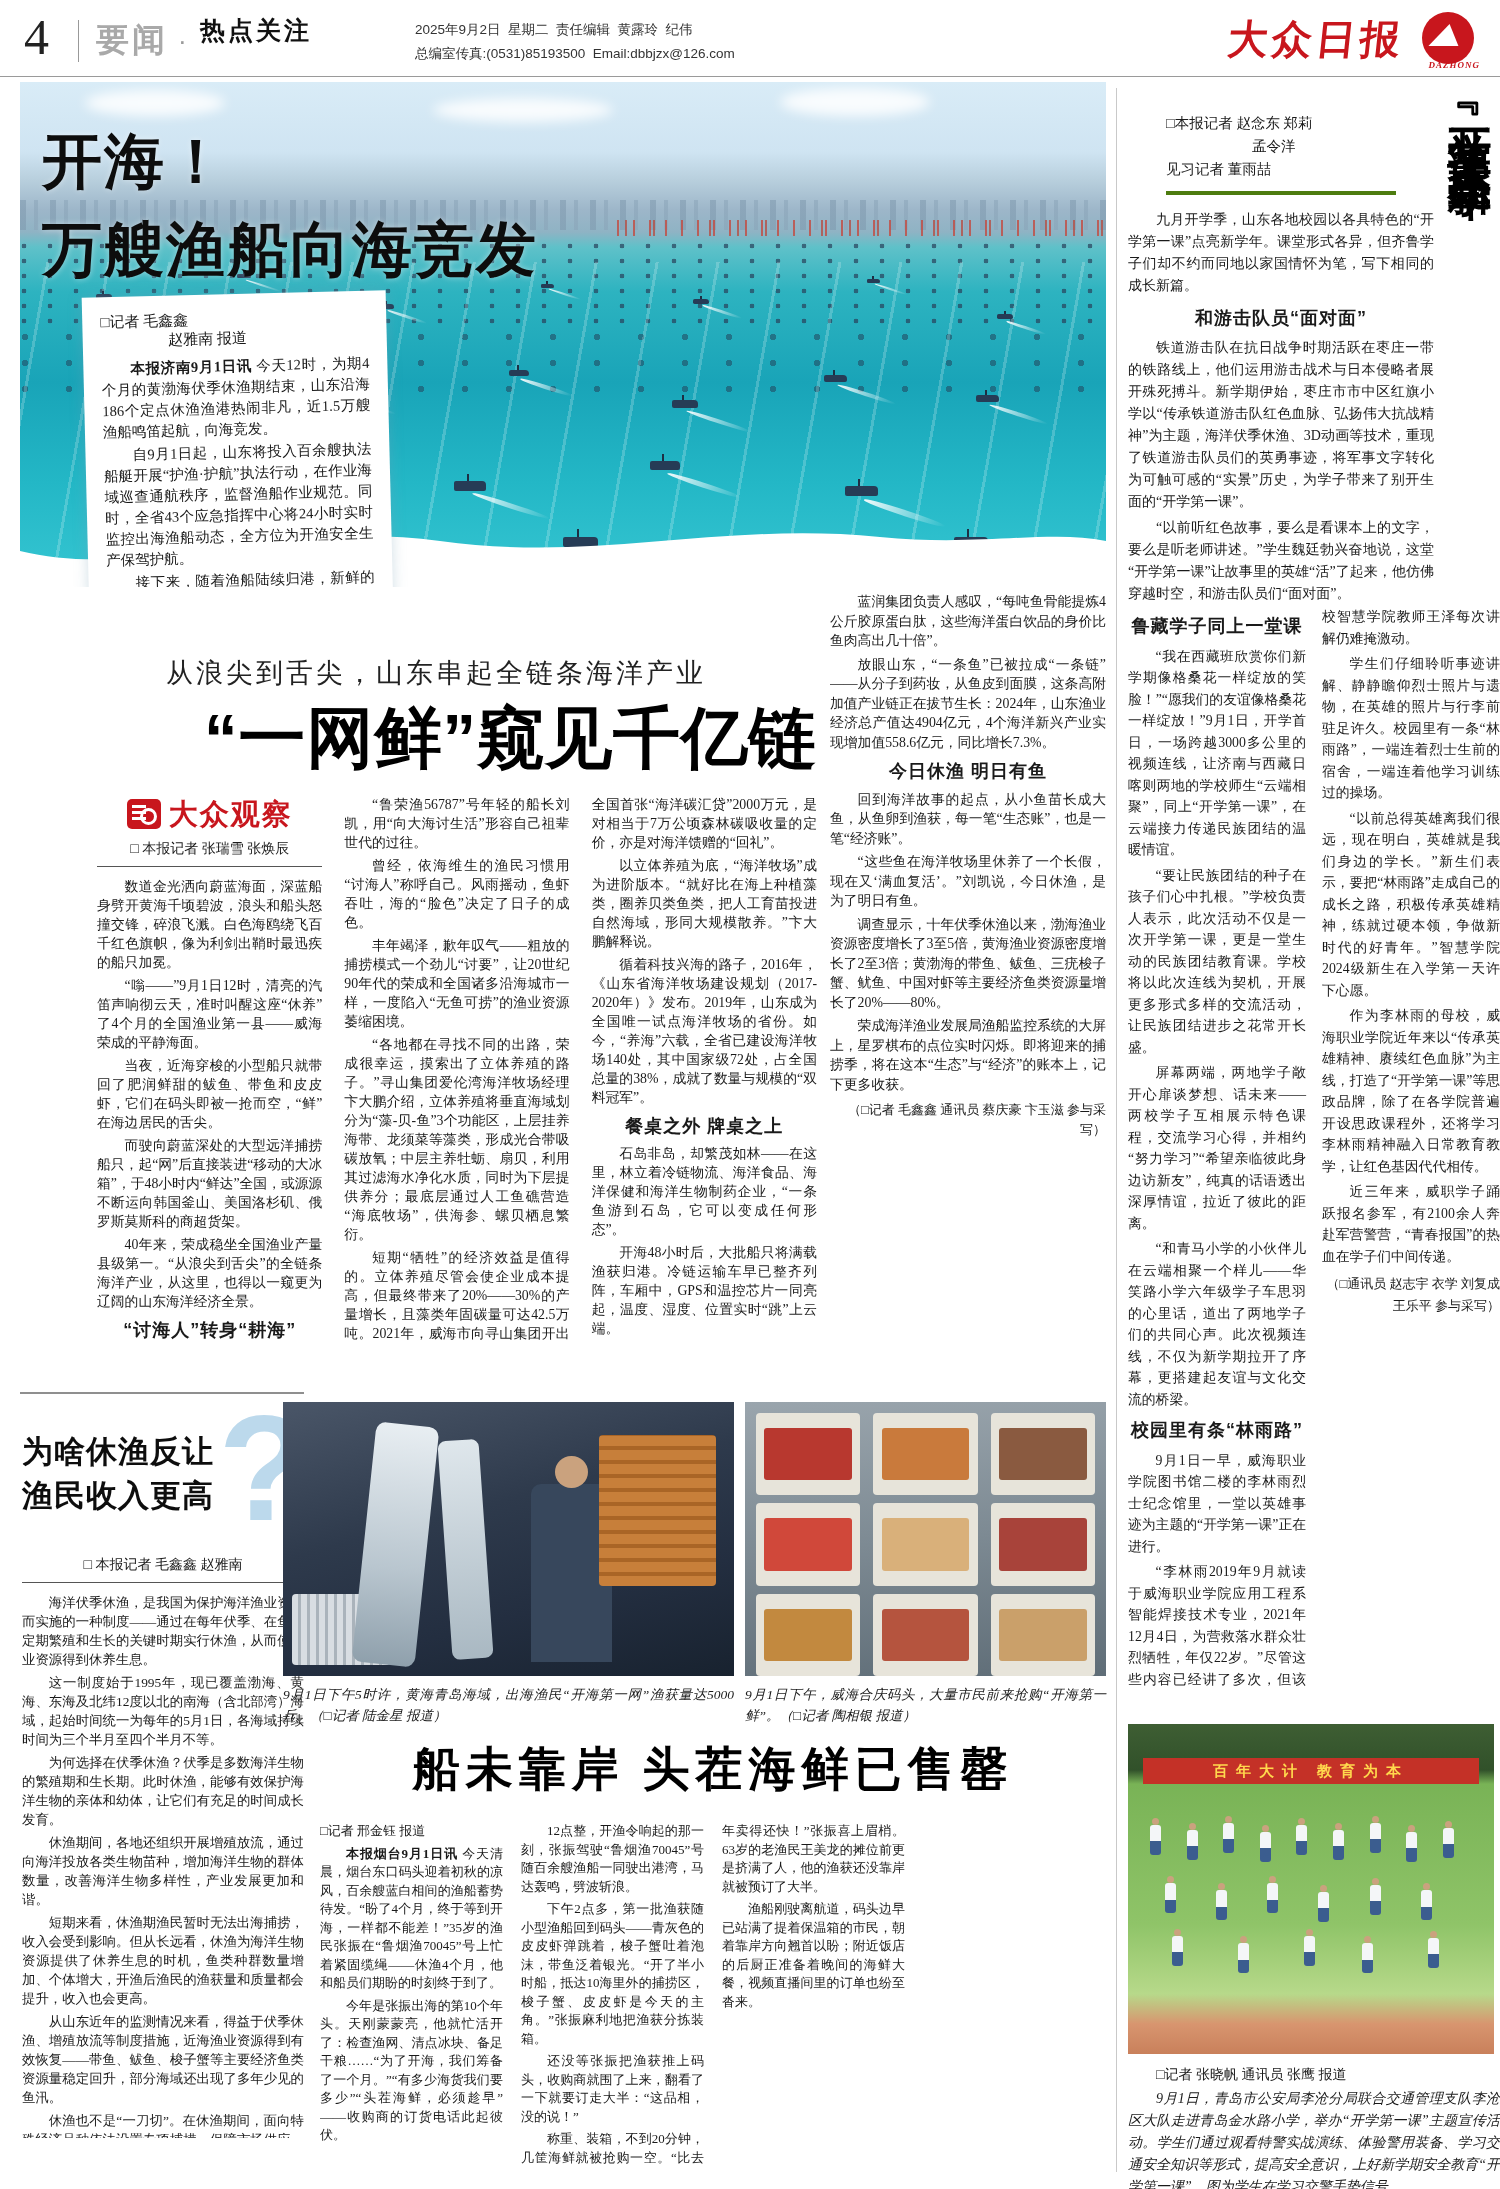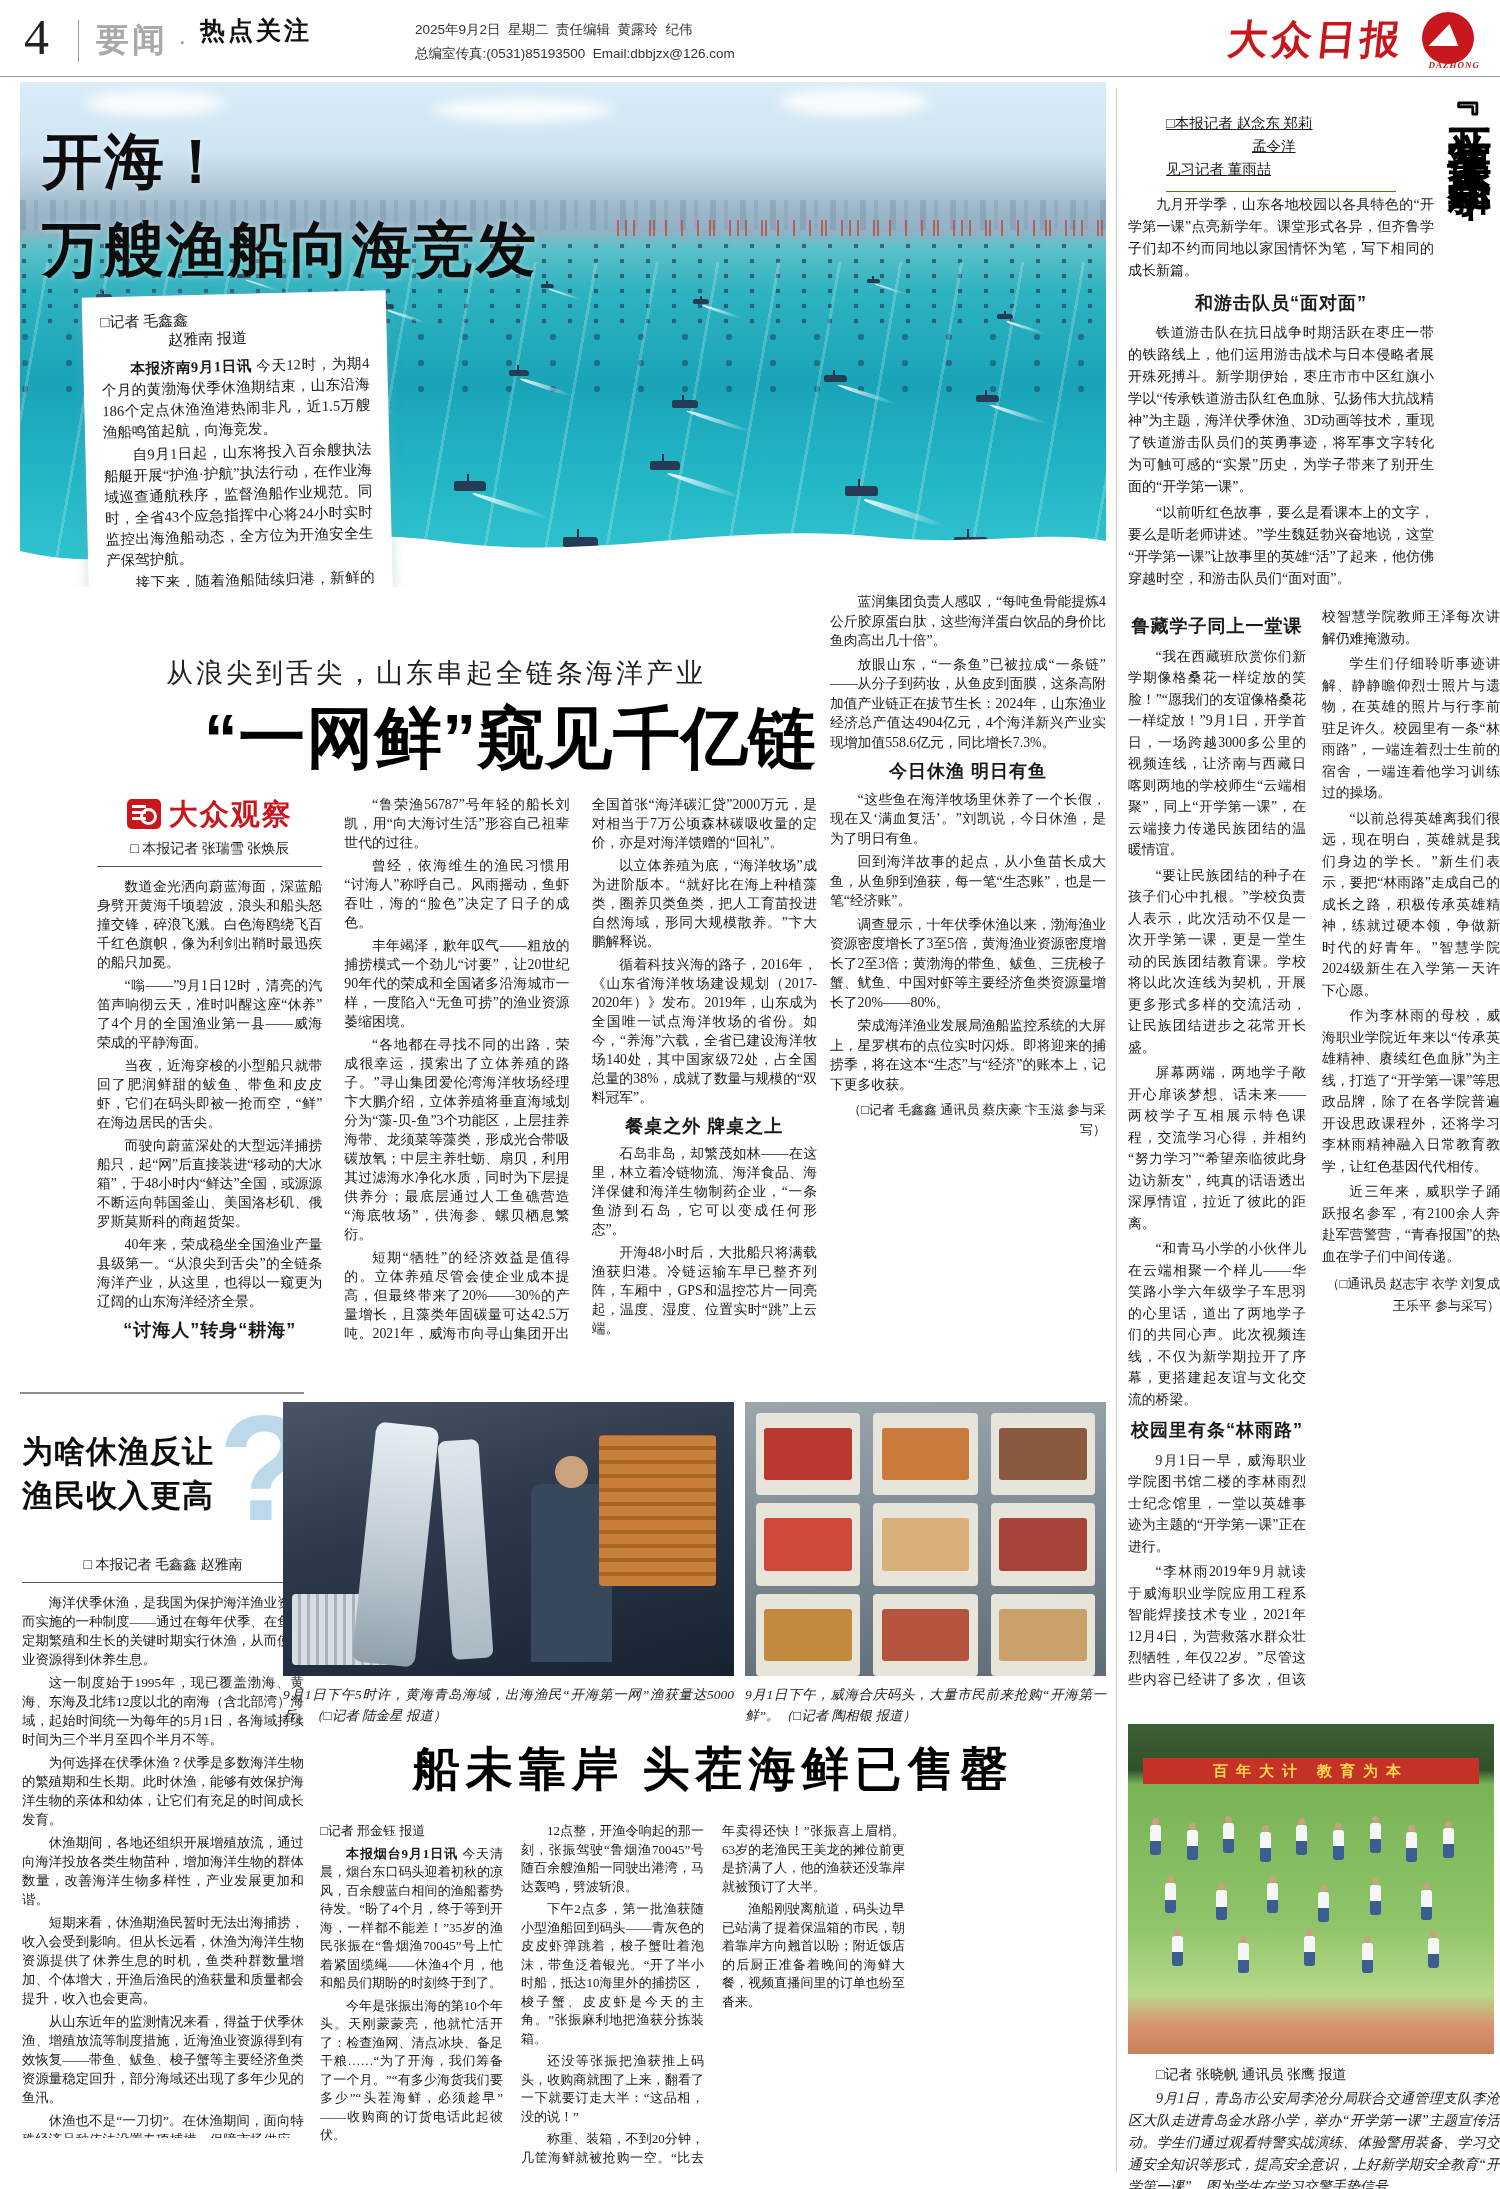--- a/index.html
+++ b/index.html
@@ -88,21 +88,21 @@
   #market-headline{position:absolute;left:320px;top:1738px;width:786px;text-align:center;font-size:47px;font-weight:900;letter-spacing:6px;color:#000;font-family:"Liberation Serif",serif;}
   #market-body{position:absolute;left:320px;top:1822px;width:786px;height:350px;overflow:hidden;
      column-count:4;column-gap:18px;column-fill:auto;font-size:13px;line-height:18.5px;text-align:justify;}
   #market-body .byline{text-indent:0;margin-bottom:4px;}
   #market-body .lede b{font-weight:900;}
   
   #v-rule{position:absolute;left:1116px;top:88px;width:1px;height:2084px;background:#c9c9c9;}
   #school{position:absolute;left:1128px;top:88px;width:372px;}
   #school-top{display:flex;}
   #school-top .txt{width:306px;height:512px;overflow:hidden;font-size:14px;line-height:22px;text-align:justify;}
-  #school-byline{width:230px;margin:24px auto 2px auto;border-bottom:1px solid #4d7c0f;padding-bottom:10px;font-size:14.5px;line-height:23px;text-decoration:underline;}
+  #school-byline{width:230px;margin:24px auto 14px auto;border-bottom:4px solid #4d7c0f;padding-bottom:10px;font-size:14.5px;line-height:23px;}
   #school-byline div{text-indent:0;}
   #school-byline .n2{padding-left:86px;}
   #school-vhead{width:64px;height:512px;writing-mode:vertical-rl;text-orientation:upright;font-size:44px;font-weight:900;
      letter-spacing:5px;line-height:62px;color:#000;font-family:"Liberation Serif",serif;margin-left:2px;}
   #school-body{margin-top:6px;height:1106px;overflow:hidden;column-count:2;column-gap:16px;column-fill:auto;
      font-size:13.8px;line-height:21.5px;text-align:justify;}
   #school-photo{position:relative;margin-top:12px;width:366px;height:330px;overflow:hidden;background:linear-gradient(180deg,#3e5e33 0,#31512a 46px,#79b356 60px,#8fc468 200px,#b7d98a 270px,#d8956f 300px,#c9805b 330px);}
   #school-photo .banner{position:absolute;left:4%;top:34px;width:92%;height:26px;background:#c43127;color:#ffd84d;
      font-size:15px;font-weight:900;text-align:center;line-height:26px;letter-spacing:8px;font-family:"Liberation Sans",sans-serif;}
   .kid{position:absolute;width:11px;height:30px;background:linear-gradient(180deg,#f4f6f8 0 55%,#3b5d8f 55% 100%);border-radius:3px;}
@@ -216,22 +216,22 @@
           <p>但，荣成的海洋产业野心，远不止于此：除了端上餐桌，还要挺直腰板，坐上高附加值产品链的“牌桌”。</p>
         </div>
     </div>
     <div id="observe-right">
       <div>
           <p>蓝润集团负责人感叹，“每吨鱼骨能提炼4公斤胶原蛋白肽，这些海洋蛋白饮品的身价比鱼肉高出几十倍”。</p>
           <p>放眼山东，“一条鱼”已被拉成“一条链”——从分子到药妆，从鱼皮到面膜，这条高附加值产业链正在拔节生长：2024年，山东渔业经济总产值达4904亿元，4个海洋新兴产业实现增加值558.6亿元，同比增长7.3%。</p>
         </div>
       <h3 class="sec-head">今日休渔  明日有鱼</h3>
       <div>
+          <p>回到海洋故事的起点，从小鱼苗长成大鱼，从鱼卵到渔获，每一笔“生态账”，也是一笔“经济账”。</p>
           <p>“这些鱼在海洋牧场里休养了一个长假，现在又‘满血复活’。”刘凯说，今日休渔，是为了明日有鱼。</p>
-          <p>回到海洋故事的起点，从小鱼苗长成大鱼，从鱼卵到渔获，每一笔“生态账”，也是一笔“经济账”。</p>
           <p>调查显示，十年伏季休渔以来，渤海渔业资源密度增长了3至5倍，黄海渔业资源密度增长了2至3倍；黄渤海的带鱼、鲅鱼、三疣梭子蟹、鱿鱼、中国对虾等主要经济鱼类资源量增长了20%——80%。</p>
           <p>荣成海洋渔业发展局渔船监控系统的大屏上，星罗棋布的点位实时闪烁。即将迎来的捕捞季，将在这本“生态”与“经济”的账本上，记下更多收获。</p>
         </div>
       <div class="tail-byline">（□记者  毛鑫鑫  通讯员  蔡庆豪  卞玉滋  参与采写）</div>
     </div>
   </div>
 
   <div id="why-rule"></div>
   <div id="why">
     <div id="why-head">

